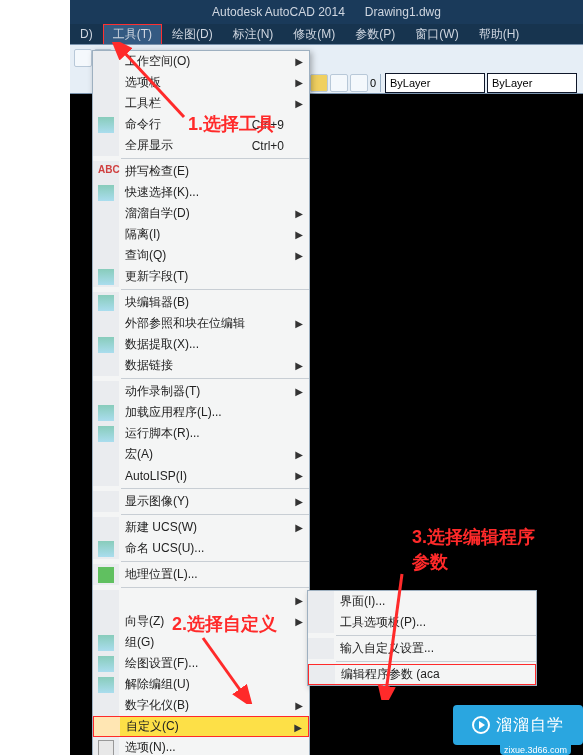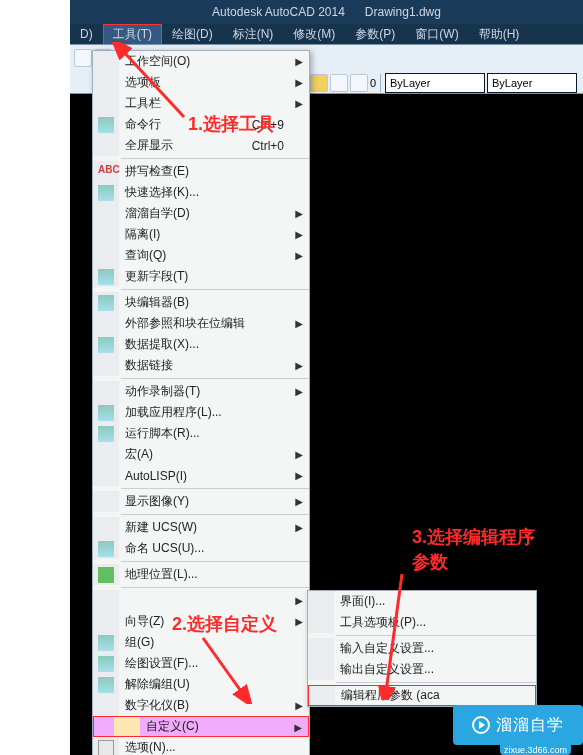--- a/index.html
+++ b/index.html
@@ -18,21 +18,21 @@
   .canvas { position: absolute; left: 0; right: 0; top: 94px; bottom: 0; background: #000; }
   
   .menu { position: absolute; left: 92px; top: 50px; width: 218px; background: #f4f5f5; border: 1px solid #9eb0c0; box-shadow: 2px 2px 6px rgba(0,0,0,.3); z-index: 10; }
   .menu .row { display: flex; align-items: center; height: 21px; position: relative; }
   .menu .gutter { width: 26px; height: 100%; background: #eaecef; display: flex; align-items: center; justify-content: center; }
   .menu .lbl { flex: 1; padding-left: 6px; color: #222; white-space: nowrap; }
   .menu .hot { padding-right: 25px; color: #222; }
   .menu .arrow { position: absolute; right: 6px; top: 5px; font-size: 10px; color: #333; }
   .menu .divider { height: 1px; margin: 2px 0 2px 28px; background: #c8ced4; }
   .menu .icon { width: 16px; height: 16px; display:inline-block; }
-  .menu .row.hl { background: #f0abfc; border-top: 1px solid #f0c060; border-bottom: 1px solid #f0c060; padding-left: 20px; }
+  .menu .row.hl { background: #fde047; border-top: 1px solid #f0c060; border-bottom: 1px solid #f0c060; }
   .menu .row.hl .gutter { background: #ffe6b3; }
   .menu .row.redbox { border: 1px solid #ff2a2a; }
   .submenu { position: absolute; left: 307px; top: 590px; width: 230px; background: #f4f5f5; border: 1px solid #9eb0c0; box-shadow: 2px 2px 6px rgba(0,0,0,.3); z-index: 12; }
   .submenu .row { display: flex; align-items: center; height: 21px; position: relative; }
   .submenu .gutter { width: 26px; height: 100%; background: #eaecef; display:flex;align-items:center;justify-content:center; }
   .submenu .lbl { flex:1; padding-left: 6px; color:#222; white-space: nowrap; }
   .submenu .divider { height:1px; margin:2px 0 2px 28px; background:#c8ced4; }
   .submenu .row.redbox { border: 1px solid #ff2a2a; }
   
   .anno { position: absolute; color: #ff2a2a; font-weight: bold; font-size: 18px; z-index: 20; pointer-events: none; }
@@ -288,24 +288,20 @@
       <div class="gutter">
         <span class="icon ic-grid"></span>
       </div>
       <div class="lbl">工具选项板(P)...</div>
     </div>
   <div class="divider"></div>
   <div class="row">
       <div class="gutter"></div>
       <div class="lbl">输入自定义设置...</div>
     </div>
-  <div class="row">
-      <div class="gutter"></div>
-      <div class="lbl">输出自定义设置...</div>
-    </div>
   <div class="divider"></div>
   <div class="row redbox">
       <div class="gutter">
         <span class="icon ic-grid"></span>
       </div>
       <div class="lbl">编辑程序参数 (aca</div>
     </div>
 </div>
 
 <div class="anno" style="left:175px;top:112px;margin-left:13px;">1.选择工具</div>

